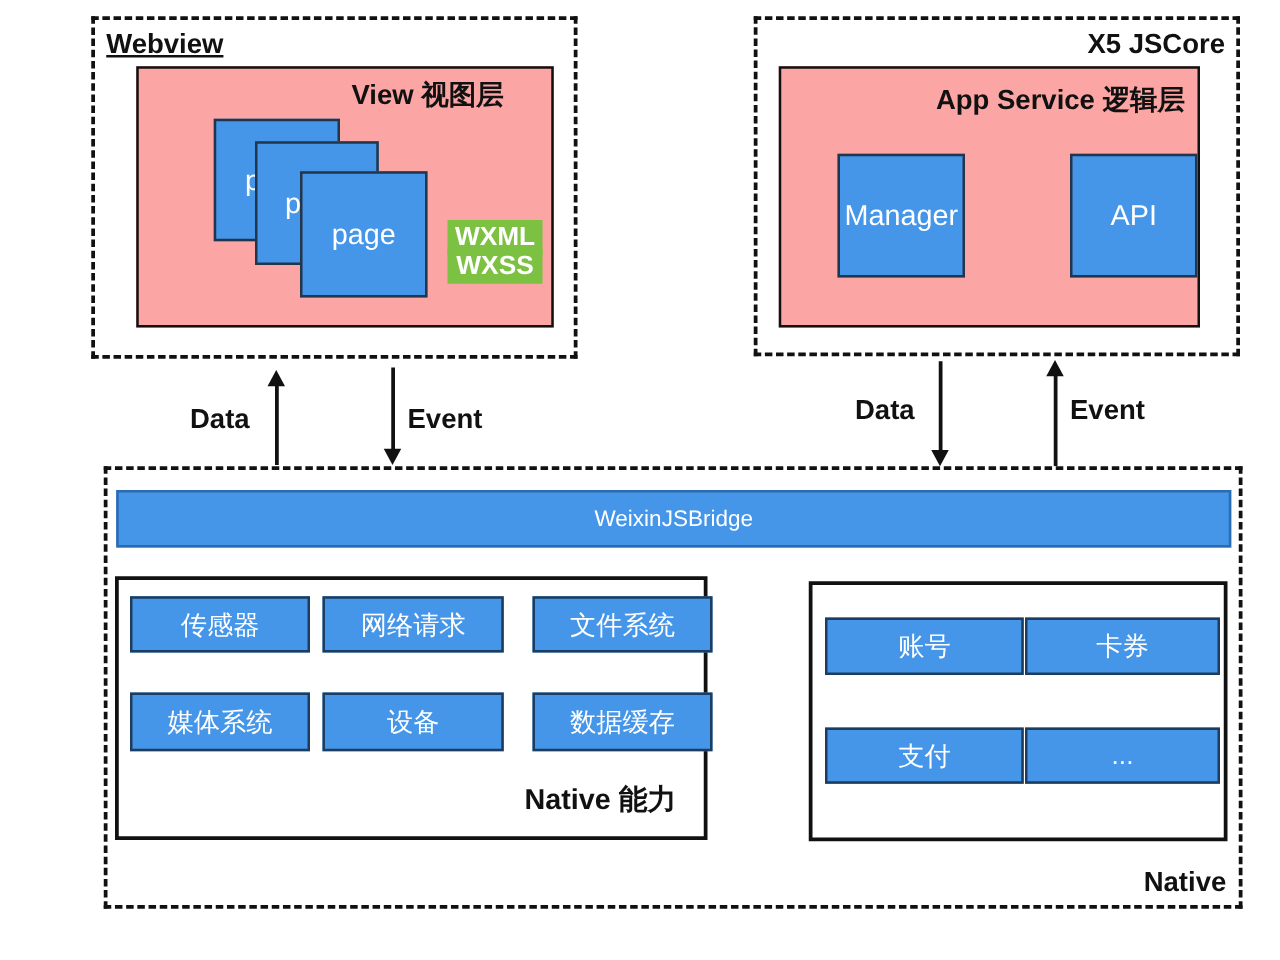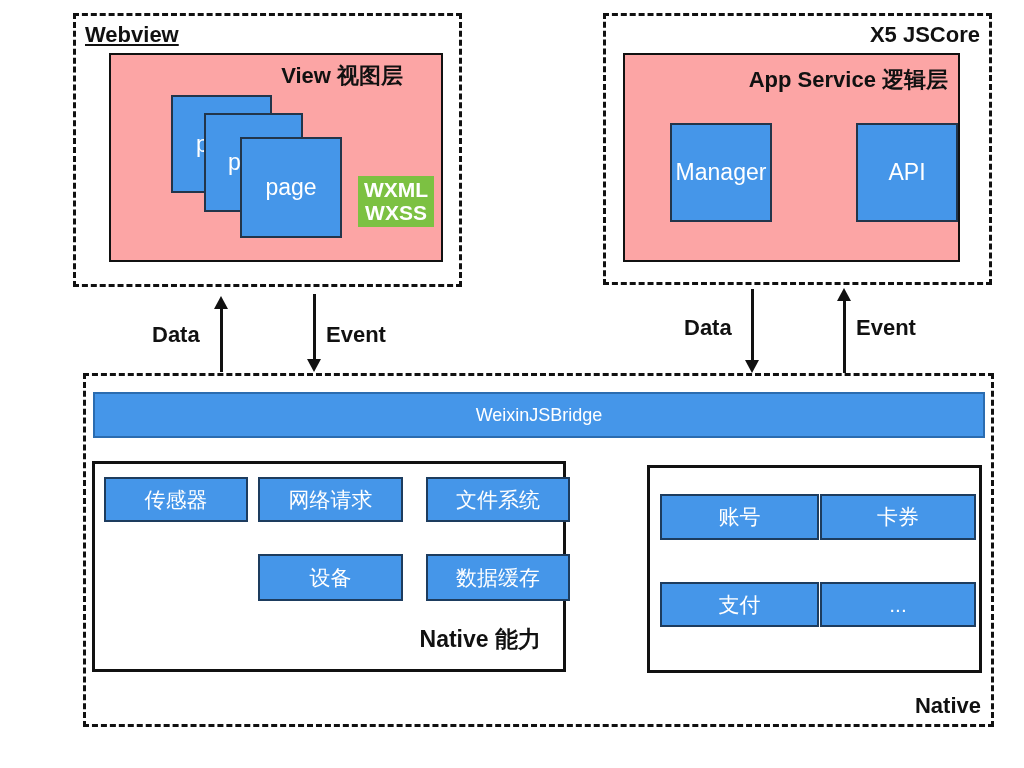--- a/index.html
+++ b/index.html
@@ -129,20 +129,21 @@
 
   <div class="abs dashed native">
     <div class="abs hdr native-label">Native</div>
 
     <div class="abs blue center bridge">WeixinJSBridge</div>
 
     <div class="abs solid3 native-cap">
       <div class="abs blue center cap-btn r1 c1">传感器</div>
       <div class="abs blue center cap-btn r1 c2">网络请求</div>
       <div class="abs blue center cap-btn r1 c3">文件系统</div>
+      <div class="abs blue center cap-btn r2 c1">媒体系统</div>
       <div class="abs blue center cap-btn r2 c2">设备</div>
       <div class="abs hdr-sm native-cap-title">Native 能力</div>
       <div class="abs blue center cap-btn r2 c3">数据缓存</div>
     </div>
 
     <div class="abs solid3 wechat-cap">
       <div class="abs blue center cap-btn wr1 w1">账号</div>
       <div class="abs blue center cap-btn wr1 w2">卡券</div>
       <div class="abs blue center cap-btn wr2 w1">支付</div>
       <div class="abs blue center cap-btn wr2 w2">...</div>

